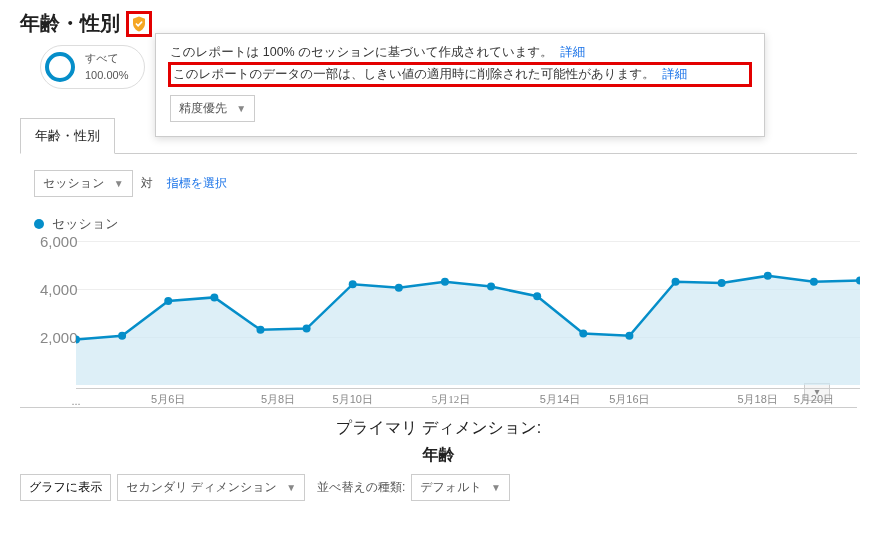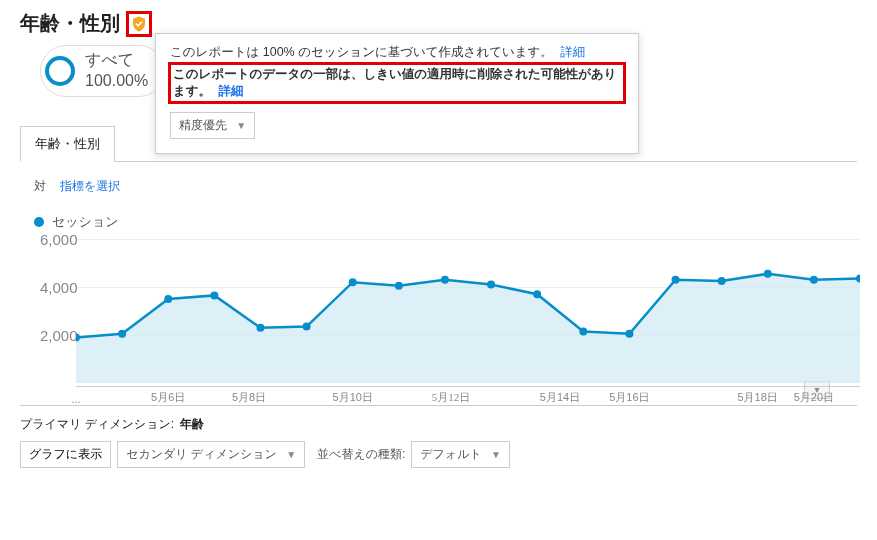--- a/index.html
+++ b/index.html
@@ -8,48 +8,48 @@
     margin: 0; padding: 0; background: #fff;
     width: 877px; height: 540px; overflow: hidden;
     color: #212121; font-size: 13px;
   }
   .page-title { font-size: 20px; font-weight: bold; padding: 10px 20px 8px 20px; display:flex; align-items:center; }
   .shield-wrap { width:26px;height:26px; border:3px solid #e30000; margin-left:6px; display:flex;align-items:center;justify-content:center; }
   .panel-area { padding: 0 20px 0 40px; position: relative; }
   .pill { display:flex; align-items:center; border:1px solid #ddd; border-radius:999px; padding:4px 16px 4px 4px; width:fit-content; background:#fff; }
   .circle { width:30px;height:30px;border-radius:50%; border:4px solid #058ec9; margin-right:10px; }
   .pill-text { line-height:1.3; }
-  .pill-cut { color:#555; font-size:16px; }
+  .pill-cut { color:#555; font-size:11px; }
   .popup {
-    position:absolute; left:155px; top:-12px; width:484px;
+    position:absolute; left:155px; top:-12px; width:610px;
     background:#fff; border:1px solid #ccc;
     box-shadow:0 2px 8px rgba(0,0,0,.15);
     padding:10px 14px 14px 14px; z-index:20;
     font-size:12.5px; color:#333;
   }
   .popup .row1 { margin-bottom:2px; }
   .popup a { color:#1a73e8; text-decoration:none; margin-left:4px; }
-  .red-box { border:3px solid #e30000; padding:1px 2px; margin: -1px -2px 8px -2px; font-weight: bold; }
+  .red-box { border:3px solid #e30000; padding:1px 2px; margin: -1px -2px 8px -2px; }
   .dd { display:inline-block; border:1px solid #ccc; padding:4px 8px; font-size:12px; color:#555; background:#fff; cursor:pointer; }
   .dd .caret { margin-left:6px; color:#888; font-size:10px; }
   .tabs { border-bottom:1px solid #ccc; margin:28px 20px 0 20px; }
   .tab { display:inline-block; border:1px solid #ccc; border-bottom:1px solid #fff; padding:8px 14px; font-size:13px; background:#fff; position:relative; top:1px; }
   .toolbar { margin:16px 20px 0 34px; display:flex; align-items:center; gap:8px; }
   .toolbar .lbl { font-size:12px; color:#555; }
   .metric-link { color:#1a73e8; font-size:12px; margin-left:6px; text-decoration:none; }
   .legend { display:flex; align-items:center; gap:8px; margin:18px 20px 4px 34px; font-size:13px; color:#555; }
   .legend-dot { width:10px;height:10px;border-radius:50%; background:#058ec9; }
   .chart { position:relative; margin:0 20px 0 30px; height:170px; width:830px; }
   .ylab { position:absolute; left:10px; font-size:15px; color:#888; transform:translateY(-50%); }
   .gridline { position:absolute; left:46px; right:0; border-top:1px solid #eee; }
   .xaxis { position:absolute; left:46px; right:0; bottom:18px; border-top:1px solid #ccc; }
   .xlab { position:absolute; bottom:0; font-size:11px; color:#888; transform:translateX(-50%); }
   svg.plot { position:absolute; left:46px; top:0; }
   .section-divider { border-top:1px solid #ccc; margin:0 20px; }
-  .dim-row { margin:2px 20px 8px 20px; font-size:12px; display:flex; align-items:center; gap:6px; padding-top:8px;}
+  .dim-row { margin:2px 20px 8px 20px; font-size:16px; display:flex; align-items:center; gap:6px; padding-top:8px;flex-direction:column;}
   .dim-row b { font-weight:bold; }
   .controls-row { margin:0 20px; display:flex; align-items:center; gap:6px; }
   .disabled-dd { color:#000000; }
   .mini-btn-holder { position:absolute; right:30px; bottom:6px; }
   .mini-btn { border:1px solid #ccc; background:#f5f5f5; width:26px;height:18px; display:flex;align-items:center;justify-content:center; color:#888; font-size:10px; }
 </style>
 </head>
 <body>
 
 <div class="page-title">
@@ -85,20 +85,24 @@
       <span class="caret">▼</span>
     </span>
   </div>
 </div>
 
 <div class="tabs">
   <span class="tab">年齢・性別</span>
 </div>
 
 <div class="toolbar">
+  <span class="dd">
+    <span>セッション</span>
+    <span class="caret">▼</span>
+  </span>
   <span class="lbl">対</span>
   <a href="#" class="metric-link">指標を選択</a>
 </div>
 
 <div class="legend">
   <span class="legend-dot"></span>
   <span>セッション</span>
 </div>
 
 <div class="chart" id="chart">
@@ -109,21 +113,21 @@
     </div>
 <div class="gridline" style="top: 100px;"></div>
     <div class="ylab" style="top: 100px;">2,000</div>
     <div class="gridline" style="top: 52px;"></div>
     <div class="ylab" style="top: 52px;">4,000</div>
     <div class="gridline" style="top: 4px;"></div>
     <div class="ylab" style="top: 4px;">6,000</div>
     <div class="xaxis"></div>
     <div class="xlab" style="left: 46px;">...</div>
     <div class="xlab" style="left: 138.235px;">5月6日</div>
-    <div class="xlab" style="left: 219px;">5月8日</div>
+    <div class="xlab" style="left: 248px;">5月8日</div>
     <div class="xlab" style="left: 322.706px;">5月10日</div>
     <div class="xlab" style="left: 421px; font-family: Liberation Serif, serif;">5月12日</div>
     <div class="xlab" style="left: 530px; margin-top: 14px;">5月14日</div>
     <div class="xlab" style="left: 599.412px;">5月16日</div>
     <div class="xlab" style="left: 691.647px; margin-left: 36px;">5月18日</div>
     <div class="xlab" style="left: 783.882px;">5月20日</div>
     <svg class="plot" width="784" height="150">
       <path d="M0 102.4 L46.11764705882353 98.8 L92.23529411764706 63.99999999999999 L138.3529411764706 60.400000000000006 L184.47058823529412 92.80000000000001 L230.58823529411765 91.60000000000001 L276.7058823529412 47.2 L322.8235294117647 50.8 L368.94117647058823 44.8 L415.05882352941177 49.599999999999994 L461.1764705882353 59.199999999999996 L507.29411764705884 96.39999999999999 L553.4117647058824 98.8 L599.5294117647059 44.8 L645.6470588235294 45.99999999999999 L691.7647058823529 38.800000000000004 L737.8823529411765 44.8 L784 43.6 L 784 148 L 0 148 Z" fill="#cfe8f3" opacity="0.7"></path>
       <path d="M0 102.4 L46.11764705882353 98.8 L92.23529411764706 63.99999999999999 L138.3529411764706 60.400000000000006 L184.47058823529412 92.80000000000001 L230.58823529411765 91.60000000000001 L276.7058823529412 47.2 L322.8235294117647 50.8 L368.94117647058823 44.8 L415.05882352941177 49.599999999999994 L461.1764705882353 59.199999999999996 L507.29411764705884 96.39999999999999 L553.4117647058824 98.8 L599.5294117647059 44.8 L645.6470588235294 45.99999999999999 L691.7647058823529 38.800000000000004 L737.8823529411765 44.8 L784 43.6" fill="none" stroke="#058ec9" stroke-width="2.5"></path>
       <circle cx="0" cy="102.4" r="4" fill="#058ec9"></circle>

